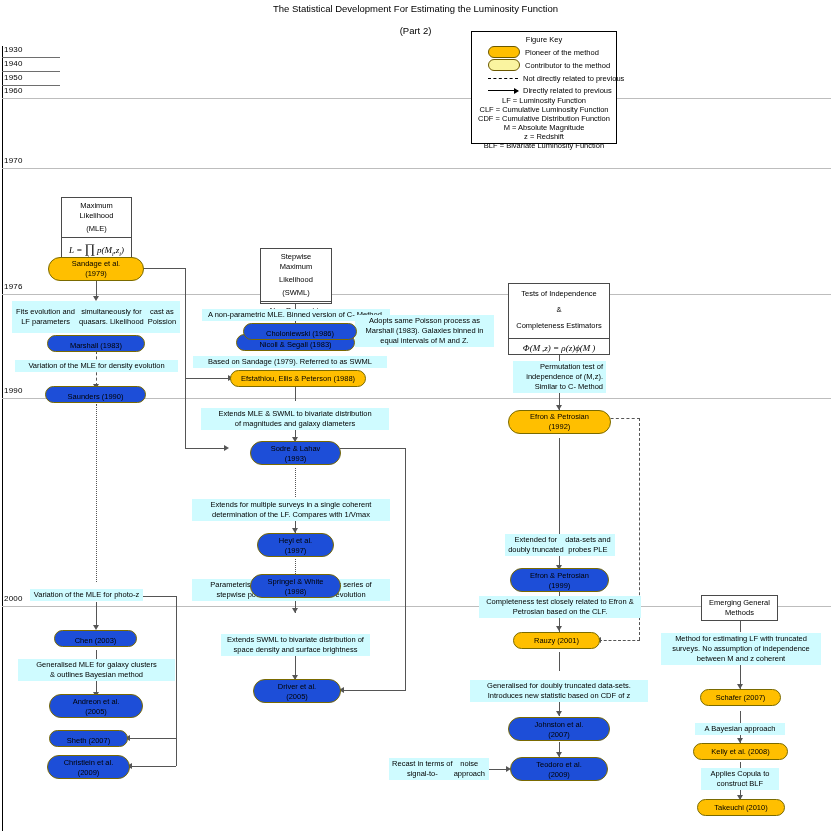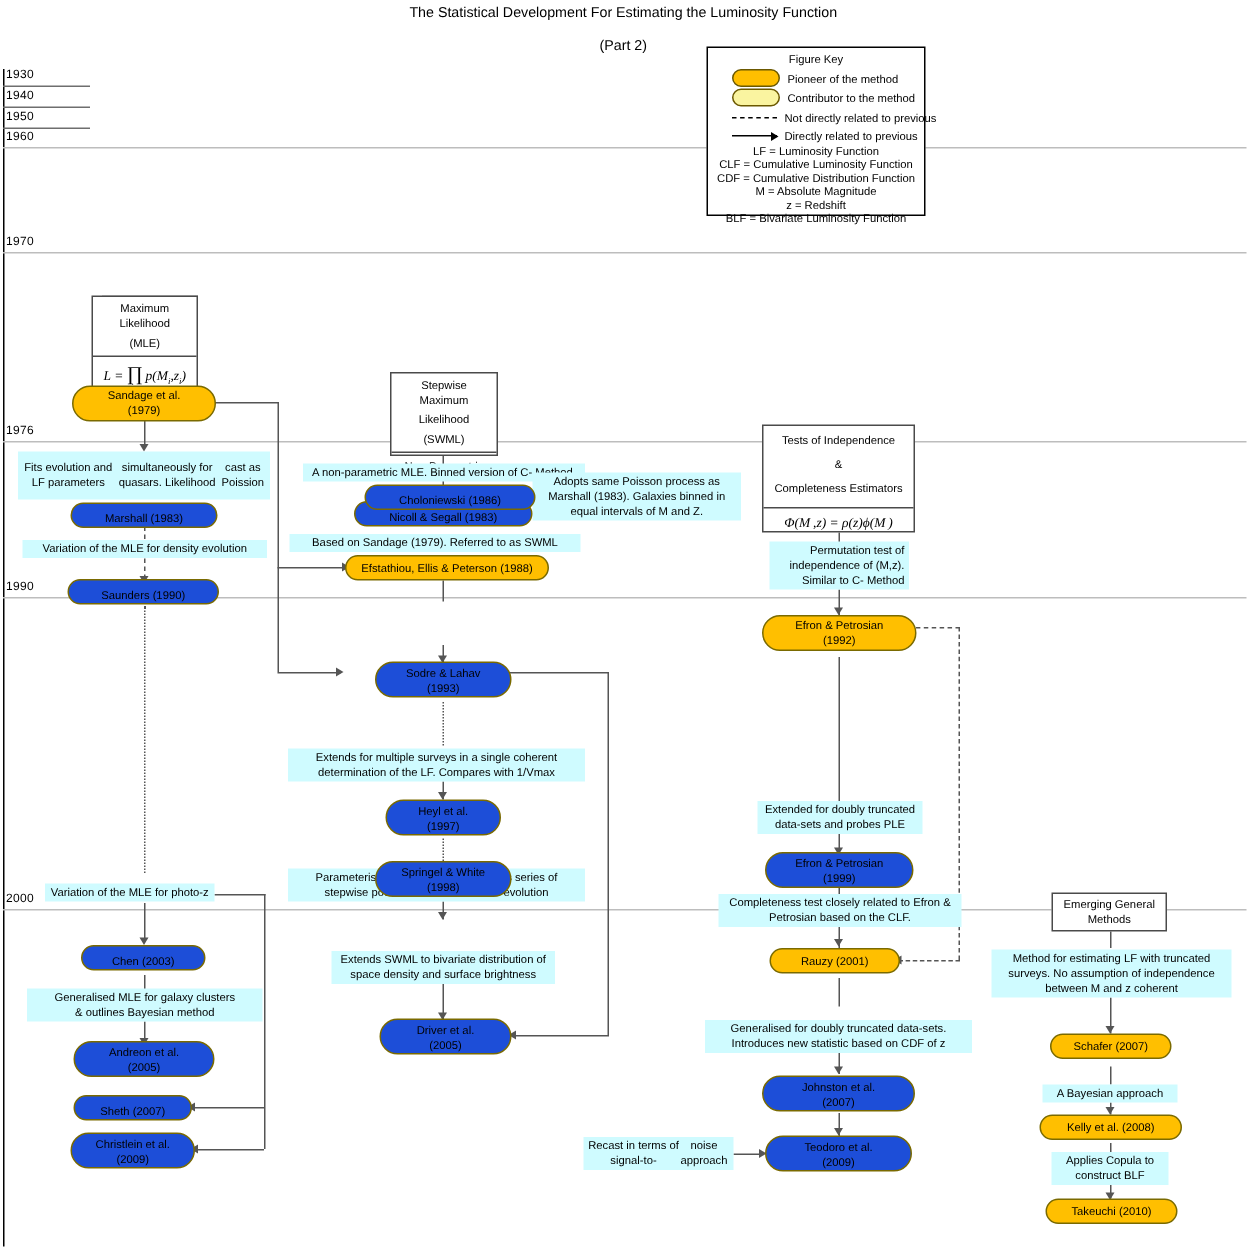--- a/index.html
+++ b/index.html
@@ -268,38 +268,42 @@
     <div>A non-parametric MLE.  Binned version of C- Method.</div>
   </div>
   <div class="abs ann" style="left:355px;top:315px;width:139px;height:32px;flex-direction:column;">
     <div>Adopts same Poisson process as</div>
       <div>Marshall (1983).  Galaxies binned in</div>
       <div>equal intervals of M and Z.</div>
   </div>
   <div class="abs ann" style="left:193px;top:356px;width:194px;height:12px;">
     <div>Based on Sandage (1979). Referred to as SWML</div>
   </div>
+  <div class="abs ann" style="left:201px;top:408px;width:188px;height:22px;flex-direction:column;">
+    <div>Extends MLE &amp; SWML to bivariate distribution</div>
+      <div>of magnitudes and galaxy diameters</div>
+  </div>
   <div class="abs ann" style="left:192px;top:499px;width:198px;height:22px;flex-direction:column;">
     <div>Extends for multiple surveys in a single coherent</div>
       <div>determination of the LF.  Compares with 1/Vmax</div>
   </div>
   <div class="abs ann" style="left:192px;top:579px;width:198px;height:22px;flex-direction:column;">
     <div>Parameterises the selection function as series of</div>
       <div>stepwise power laws and allows LF evolution</div>
   </div>
   <div class="abs ann" style="left:221px;top:634px;width:149px;height:22px;flex-direction:column;">
     <div>Extends SWML to bivariate distribution of</div>
       <div>space density and surface brightness</div>
   </div>
   <div class="abs ann" style="left:513px;top:361px;width:93px;height:32px;flex-direction:column;align-items:flex-end;">
     <div>Permutation test of</div>
       <div>independence of (M,z).</div>
       <div>Similar to C- Method</div>
   </div>
-  <div class="abs ann" style="left:505px;top:534px;width:110px;height:22px;flex-direction:column;">
+  <div class="abs ann" style="left:505px;top:534px;width:110px;height:22px;flex-direction:row;">
     <div>Extended for doubly truncated</div>
       <div>data-sets and probes PLE</div>
   </div>
   <div class="abs ann" style="left:479px;top:596px;width:162px;height:22px;flex-direction:column;">
     <div>Completeness test closely related to Efron &amp;</div>
       <div>Petrosian based on the CLF.</div>
   </div>
   <div class="abs ann" style="left:470px;top:680px;width:178px;height:22px;flex-direction:column;">
     <div>Generalised for doubly truncated data-sets.</div>
       <div>Introduces new statistic based on CDF of z</div>

